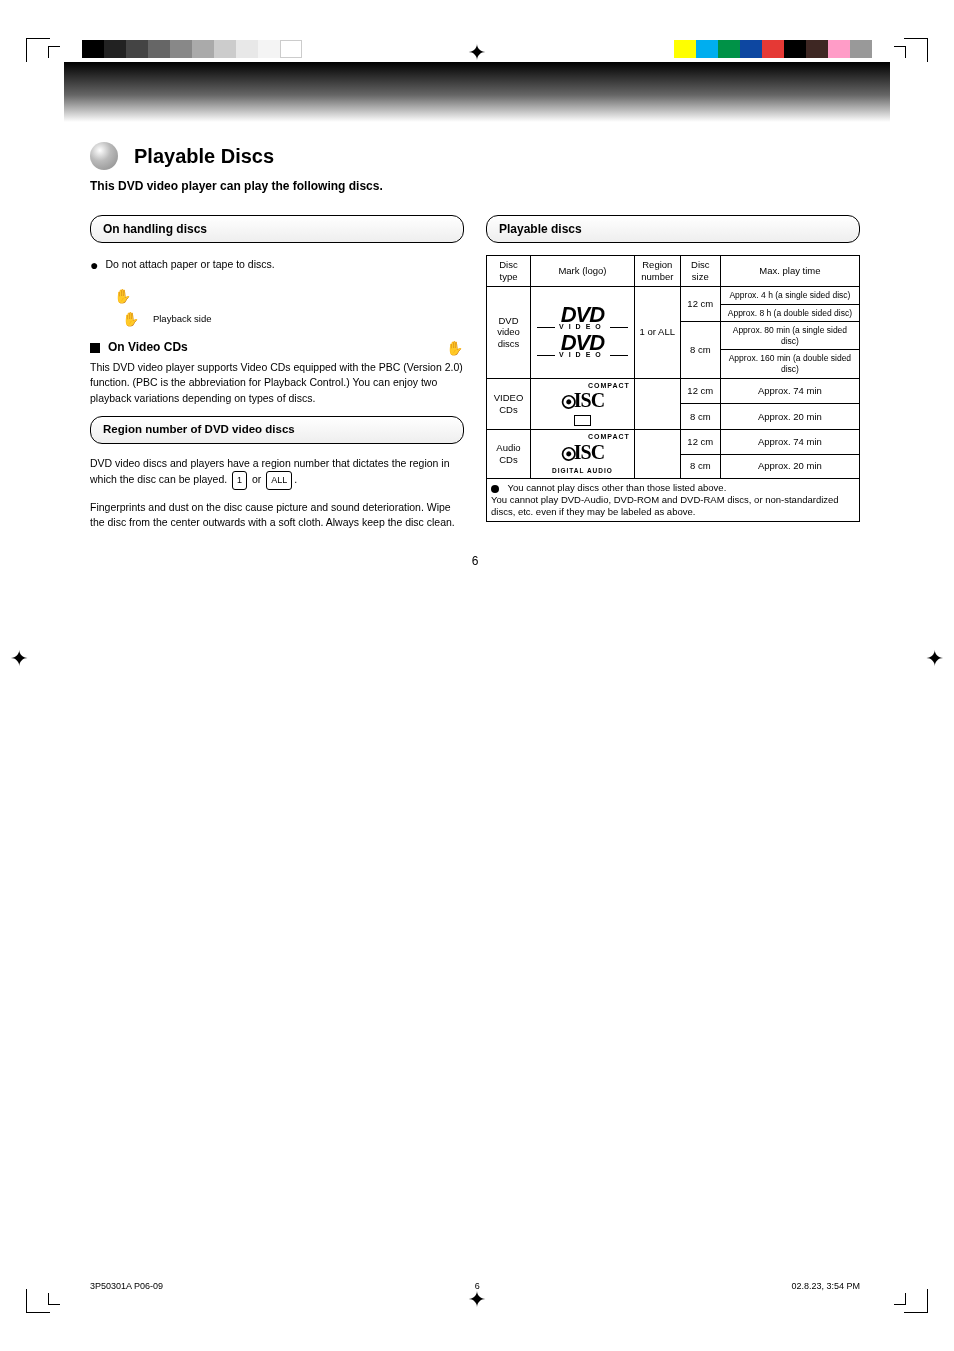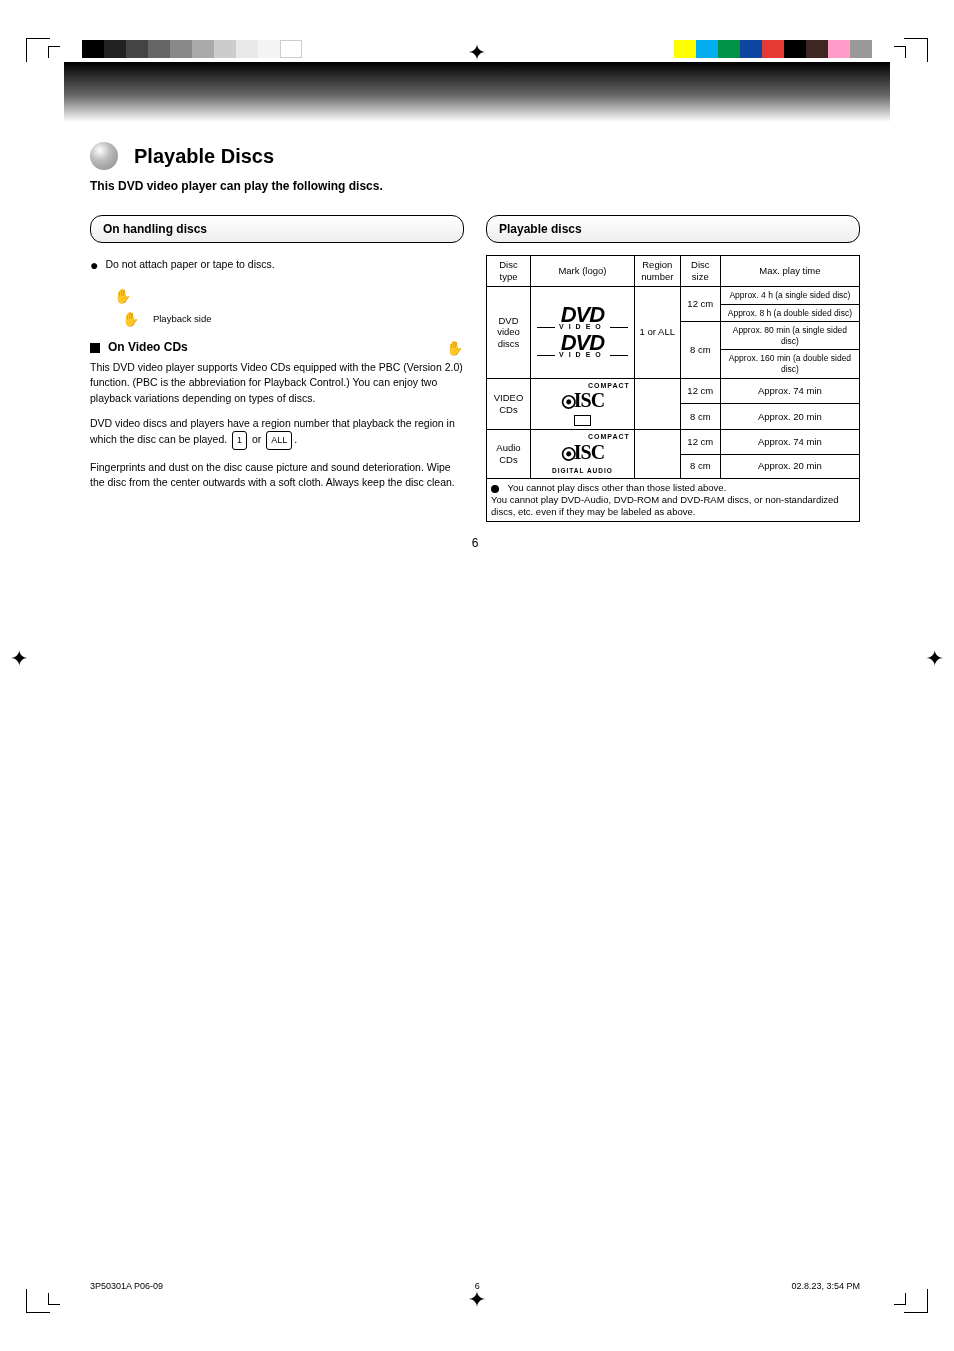--- a/index.html
+++ b/index.html
@@ -136,22 +136,23 @@
         <span style="font-size:9.5px;margin-left:6px;">Playback side</span>
       </div>
 
       <div class="sub-sub">
         <div class="sq"></div>
         <div class="txt">On Video CDs</div>
         <span style="font-size:14px;">✋</span>
       </div>
       <div class="body-text">This DVD video player supports Video CDs equipped with the PBC (Version 2.0) function. (PBC is the abbreviation for Playback Control.) You can enjoy two playback variations depending on types of discs.</div>
 
+      <div class="section-heading" style="font-size:11.5px;">Region number of DVD video discs</div>
       <div class="body-text">
-        <span>DVD video discs and players have a region number that playback the region in which the disc can be played.</span>
+        <span>DVD video discs and players have a region number that dictates the region in which the disc can be played.</span>
         <span class="region-icons">1</span> or
         <span class="region-icons">ALL</span>.
       </div>
 
       <div class="body-text">Fingerprints and dust on the disc cause picture and sound deterioration. Wipe the disc from the center outwards with a soft cloth. Always keep the disc clean.</div>
     </div>
 
     <div class="col">
       <div class="section-heading">Playable discs</div>
 

